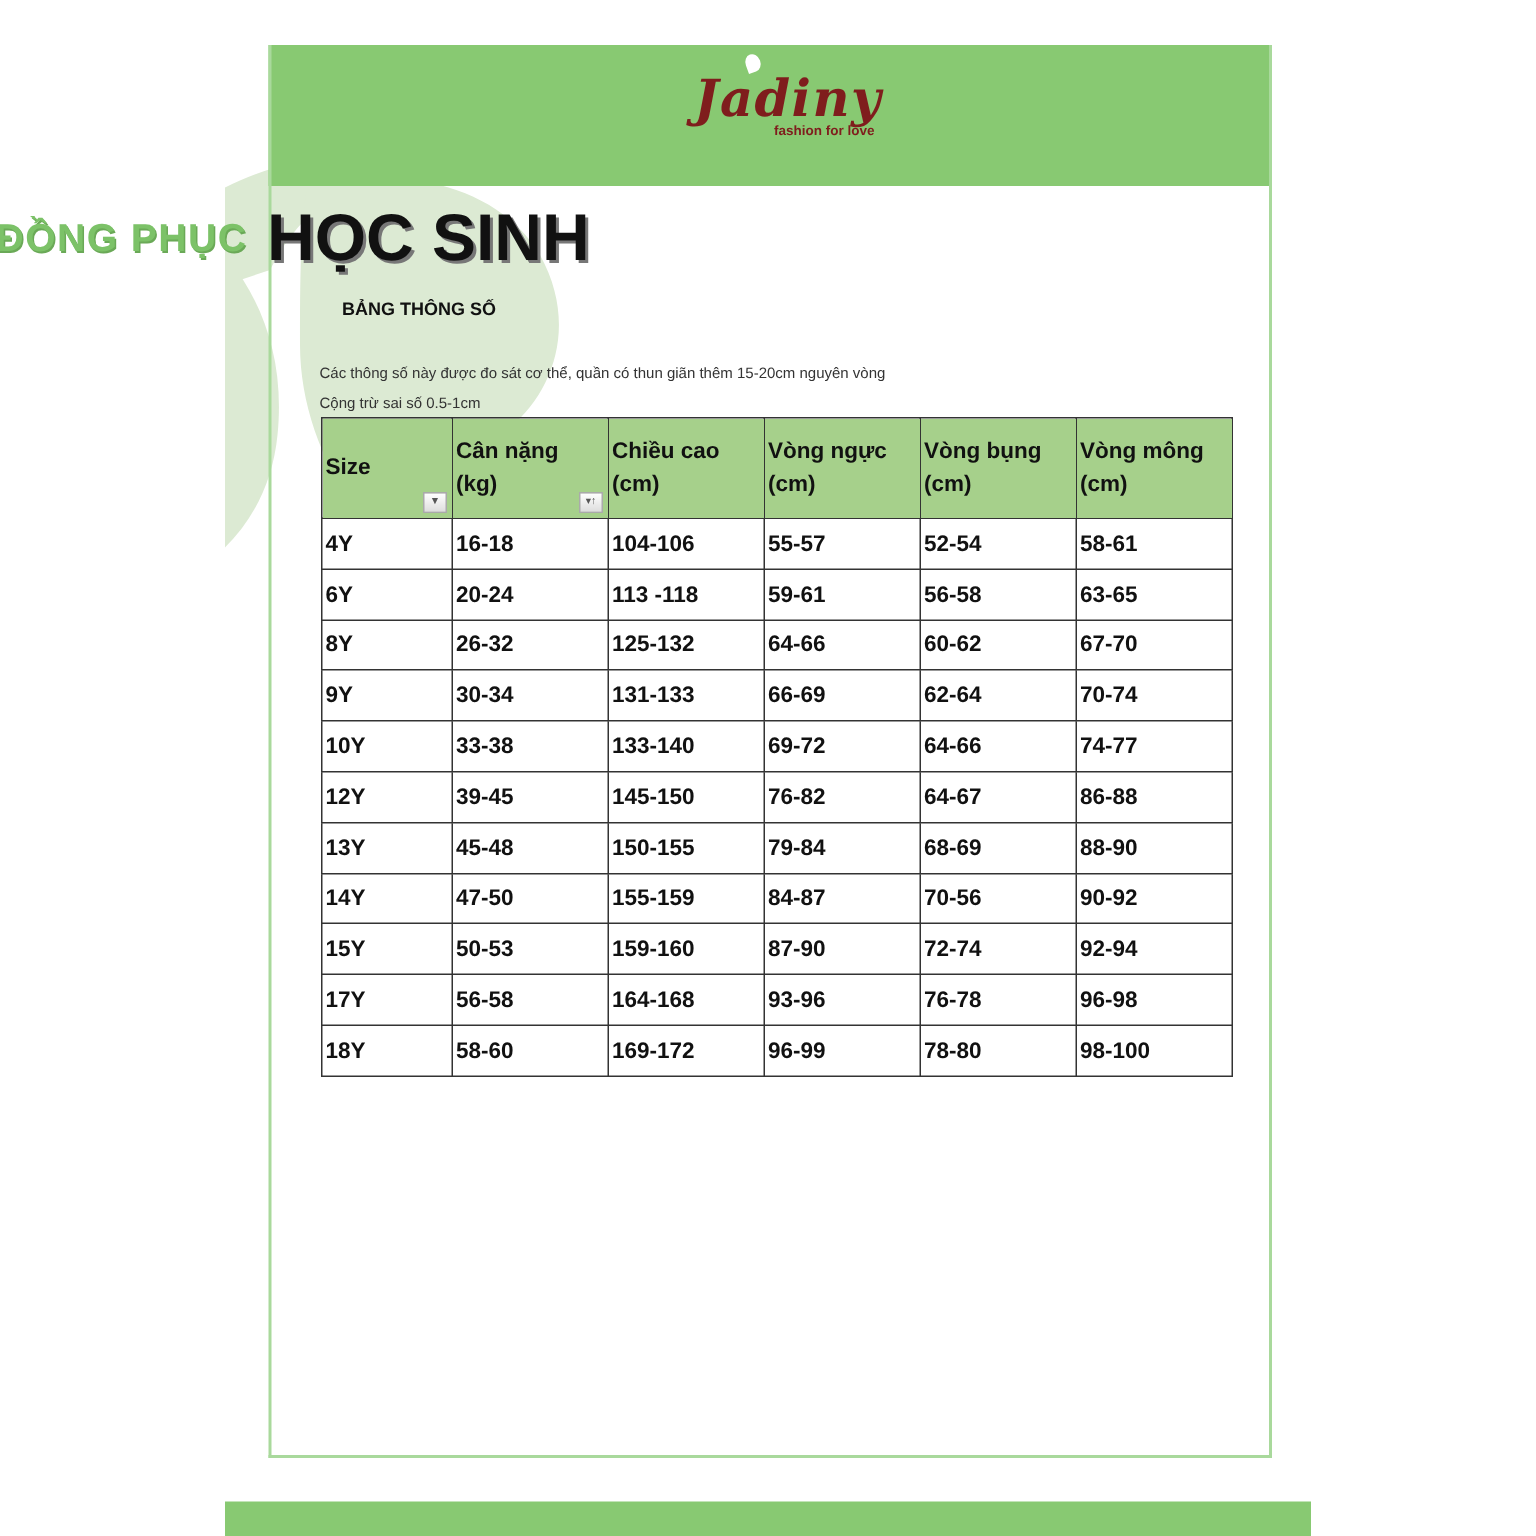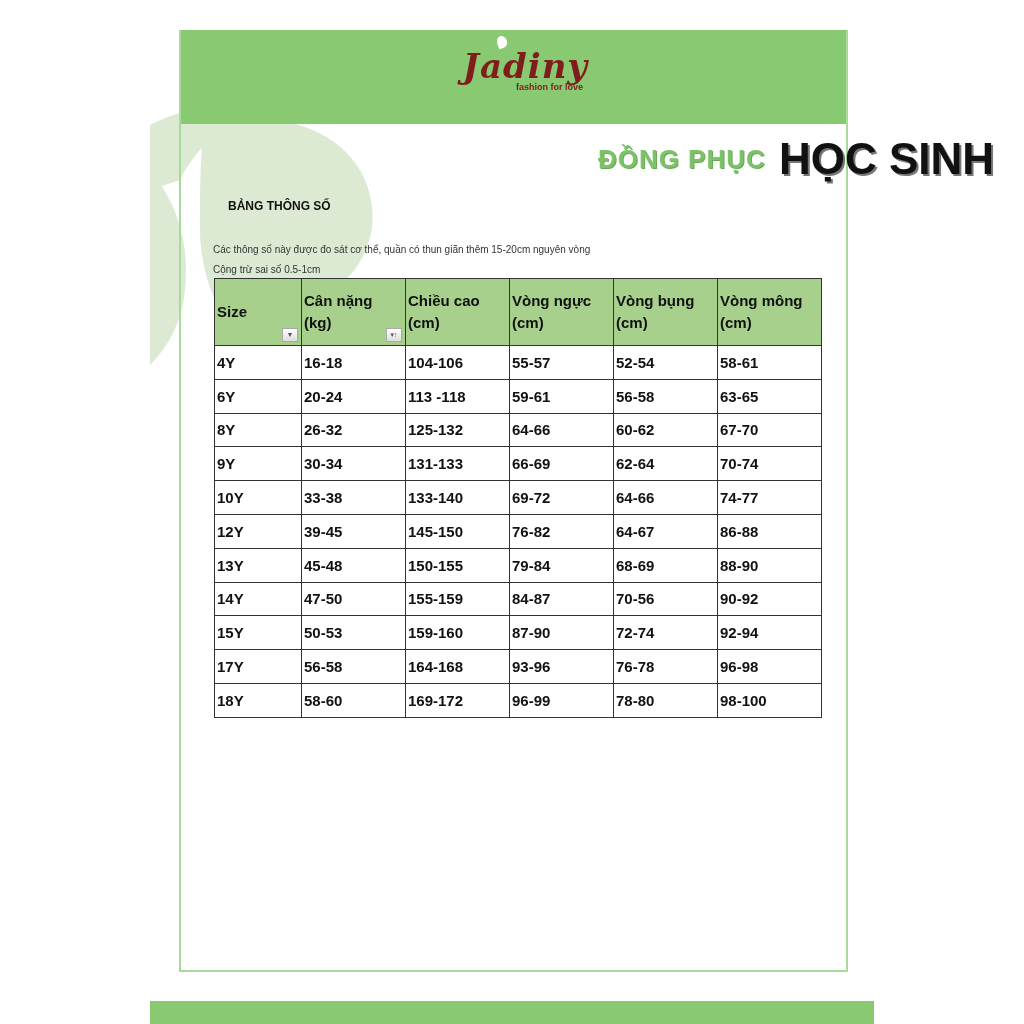--- a/index.html
+++ b/index.html
@@ -4,21 +4,21 @@
 <style>
   html, body { margin:0; padding:0; }
   body { width:1024px; height:1024px; background:#ffffff; position:relative; overflow:hidden; font-family:"DejaVu Sans", sans-serif; }
   .leaf { position:absolute; left:0; top:0; width:1024px; height:1024px; pointer-events:none; }
   .frame { position:absolute; left:179px; top:30px; width:665px; height:940px; border:2px solid #a9d99c; border-top:none; box-sizing:content-box; }
   .header-band { position:absolute; left:179px; top:30px; width:667px; height:94px; background:#88c972; }
   .logo { position:absolute; left:13px; width:100%; top:16px; text-align:center; color:#7f1d1d; }
   .logo-word { font-family:"DejaVu Serif", serif; font-style:italic; font-weight:bold; font-size:34px; letter-spacing:1px; line-height:40px; }
   .logo-tag { font-family:"Liberation Sans", sans-serif; font-size:9px; margin-top:-4px; padding-left:48px;font-weight:bold; }
   .logo-bud { position:absolute; left:318px; top:6px; width:10px; height:12px; border-radius:50% 50% 50% 0; background:#fff; transform:rotate(-20deg); }
-  .title { position:absolute; left:0; width:997px; top:134px; text-align:right; white-space:nowrap; }
+  .title { position:absolute; left:0; width:997px; top:134px; text-align:left; white-space:nowrap; }
   .title-green { font-family:"Liberation Sans", sans-serif; font-weight:bold; font-size:26px; color:#7cc268; letter-spacing:1px; vertical-align:middle; text-shadow:1px 1px 0 #6aa957; }
   .title-black { font-family:"Liberation Sans", sans-serif; font-weight:bold; font-size:44px; color:#111; vertical-align:middle; text-shadow:2px 2px 0 #777; margin-left:8px; }
   .title-wrap { display:inline-block; transform:translateX(-3px); }
   .subtitle { position:absolute; left:212px; top:199px; font-family:"Liberation Sans", sans-serif; font-weight:bold; font-size:12px; color:#111;margin-left:16px; }
   .note { position:absolute; left:213px; top:240px; font-family:"Liberation Sans", sans-serif; font-size:10px; color:#333; line-height:20px; }
   table.size { position:absolute; left:214px; top:278px; border-collapse:collapse; font-family:"Liberation Sans", sans-serif; font-weight:bold; font-size:15px; color:#111; }
   table.size th, table.size td { border:1.5px solid #333; text-align:left; padding:0 2px; vertical-align:middle; }
   table.size th { background:#a6d08b; height:66px; font-weight:bold; position:relative; line-height:22px; }
   table.size td { height:32.8px; background:#fff; }
   .c0{width:82px}.c1{width:99px}.c2{width:99px}.c3{width:99px}.c4{width:99px}.c5{width:99px}

